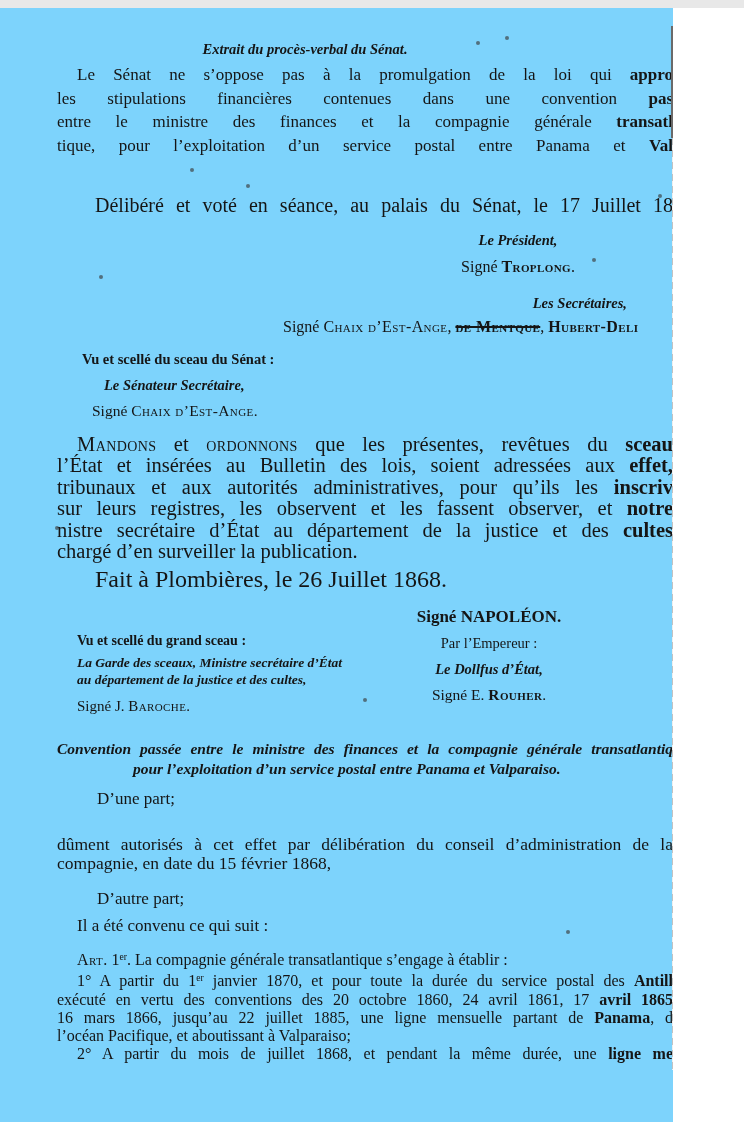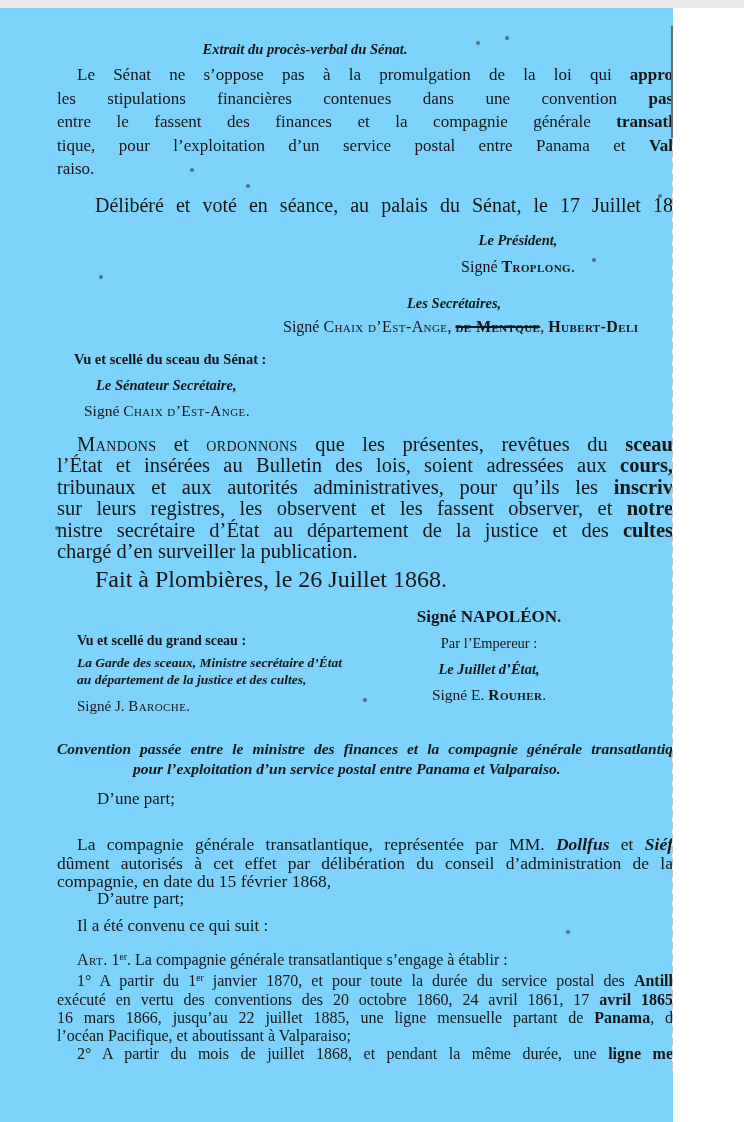--- a/index.html
+++ b/index.html
@@ -17,34 +17,34 @@
   .sc{font-variant:small-caps; letter-spacing:.4px;}
   .sup{font-size:.6em; vertical-align:.55em;}
   .strike{text-decoration:line-through; text-decoration-thickness:2px; text-decoration-color:#151515;}
   .ind{text-indent:20px;}
   .ind38{text-indent:38px;}
   .ml40{margin-left:40px;}
   .ml76{margin-left:76px;}
   .ml22{margin-left:22px;}
   .ml10{margin-left:10px;}
   .ml226{margin-left:226px;}
-  .ctr516{width:220px; margin-left:350px; text-align:left;}
+  .ctr516{width:220px; margin-left:350px; text-align:right;}
   .tight{line-height:17.5px; font-size:13.5px;}
   .mt4{margin-top:5px;}
 
   .proces-verbal-header{top:33px; left:150px; width:310px; text-align:center;
     font-size:14.5px; font-weight:bold; font-style:italic;}
   .senate-paragraph{top:55px; font-size:17px; line-height:23.5px;}
   .delibere-line{top:186px; font-size:20px;}
   .president-block{top:219px; left:433px; width:170px; text-align:center;
     font-size:14.5px; line-height:26.5px;}
   .president-block .sig{font-size:16px;}
   .secretaires-block{top:284px; font-size:14.5px; line-height:23px;}
   .secretaires-block .sig{font-size:16px;}
-  .vu-sceau-senat{top:338px; left:74px; width:450px; font-size:14.5px; line-height:26px;}
+  .vu-sceau-senat{top:338px; left:82px; width:450px; font-size:14.5px; line-height:26px;}
   .vu-sceau-senat .sig{font-size:15.5px;}
   .mandons-paragraph{top:426px; font-size:20.5px; line-height:21.4px;}
   .fait-line{top:558px; font-size:24px;}
   .signature-right{top:596px; left:399px; width:180px; text-align:center;
     font-size:14.5px; line-height:26px;font-family:Liberation Serif, serif;}
   .signature-right .sig{font-size:17px;}
   .signature-right .sig2{font-size:15.5px;}
   .signature-left{top:621px; left:77px; width:270px; text-align:left;
     font-size:14px; line-height:24.5px;}
   .signature-left .sig{font-size:15px;}
@@ -71,72 +71,70 @@
 <div class="page">
   <div class="margin-band"></div>
   <div class="edge-line-dark"></div>
   <div class="edge-line-faint"></div>
 <div class="block proces-verbal-header">
       <div class="line"><span>Extrait du procès-verbal du Sénat.</span></div>
     </div>
     <div class="block senate-paragraph">
       <div class="line ind fill"><span>Le Sénat ne s’oppose pas à la promulgation de la loi qui </span><span class="b">appro</span></div>
       <div class="line fill"><span>les stipulations financières contenues dans une convention </span><span class="b">pas</span></div>
-      <div class="line fill"><span>entre le fassent des finances et la compagnie générale </span><span class="b">transatl</span></div>
+      <div class="line fill"><span>entre le ministre des finances et la compagnie générale </span><span class="b">transatl</span></div>
       <div class="line fill"><span>tique, pour l’exploitation d’un service postal entre Panama et </span><span class="b">Val</span></div>
-      <div class="line"><span>raiso.</span></div>
     </div>
     <div class="block delibere-line">
       <div class="line ind38 fill"><span>Délibéré et voté en séance, au palais du Sénat, le 17 Juillet 18</span></div>
     </div>
     <div class="block president-block">
       <div class="line"><span class="i b">Le Président,</span></div>
       <div class="line sig"><span>Signé </span><span class="b sc">Troplong</span><span>.</span></div>
     </div>
     <div class="block secretaires-block">
       <div class="line ctr516"><span class="i b">Les Secrétaires,</span></div>
       <div class="line ml226 sig"><span>Signé </span><span class="sc">Chaix d’Est-Ange</span><span>, </span><span class="b sc strike">de Mentque</span><span>, </span><span class="b sc">Hubert-Deli</span></div>
     </div>
     <div class="block vu-sceau-senat">
       <div class="line"><span class="b">Vu et scellé du sceau du Sénat :</span></div>
       <div class="line ml22"><span class="i b">Le Sénateur Secrétaire,</span></div>
       <div class="line ml10 sig"><span>Signé </span><span class="sc">Chaix d’Est-Ange</span><span>.</span></div>
     </div>
     <div class="block mandons-paragraph">
       <div class="line ind fill"><span class="sc">Mandons</span><span> et </span><span class="sc">ordonnons</span><span> que les présentes, revêtues du </span><span class="b">sceau</span></div>
-      <div class="line fill"><span>l’État et insérées au Bulletin des lois, soient adressées aux </span><span class="b">cours,</span></div>
+      <div class="line fill"><span>l’État et insérées au Bulletin des lois, soient adressées aux </span><span class="b">effet,</span></div>
       <div class="line fill"><span>tribunaux et aux autorités administratives, pour qu’ils les </span><span class="b">inscriv</span></div>
       <div class="line fill"><span>sur leurs registres, les observent et les fassent observer, et </span><span class="b">notre</span></div>
       <div class="line fill"><span>nistre secrétaire d’État au département de la justice et des </span><span class="b">cultes</span></div>
       <div class="line"><span>chargé d’en surveiller la publication.</span></div>
     </div>
     <div class="block fait-line">
       <div class="line ind38"><span>Fait à Plombières, le 26 Juillet 1868.</span></div>
     </div>
     <div class="block signature-right">
       <div class="line sig"><span class="b">Signé NAPOLÉON.</span></div>
       <div class="line"><span>Par l’Empereur :</span></div>
-      <div class="line"><span class="i b">Le Juillet d’État,</span></div>
+      <div class="line"><span class="i b">Le Dollfus d’État,</span></div>
       <div class="line sig2"><span>Signé E. </span><span class="b sc">Rouher</span><span>.</span></div>
     </div>
     <div class="block signature-left">
       <div class="line"><span class="b">Vu et scellé du grand sceau :</span></div>
       <div class="line tight"><span class="i b">La Garde des sceaux, Ministre secrétaire d’État</span></div>
       <div class="line tight"><span class="i b">au département de la justice et des cultes,</span></div>
       <div class="line sig mt4"><span>Signé J. </span><span class="sc">Baroche</span><span>.</span></div>
     </div>
     <div class="block convention-heading">
       <div class="line fill"><span>Convention passée entre le ministre des finances et la compagnie générale transatlantiq</span></div>
       <div class="line ml76"><span>pour l’exploitation d’un service postal entre Panama et Valparaiso.</span></div>
     </div>
     <div class="block entre-block">
       <div class="line ml40"><span>D’une part;</span></div>
     </div>
     <div class="block compagnie-block">
-      <div class="line ind fill"><span>La compagnie générale transatlantique, représentée par MM. </span><span class="i b">Dollfus</span><span> et </span><span class="i b">Siéf</span></div>
       <div class="line fill"><span>dûment autorisés à cet effet par délibération du conseil d’administration de la</span></div>
       <div class="line"><span>compagnie, en date du 15 février 1868,</span></div>
     </div>
     <div class="block dautre-line">
       <div class="line ml40"><span>D’autre part;</span></div>
     </div>
     <div class="block convenu-line">
       <div class="line ind"><span>Il a été convenu ce qui suit :</span></div>
     </div>
     <div class="block art-block">

